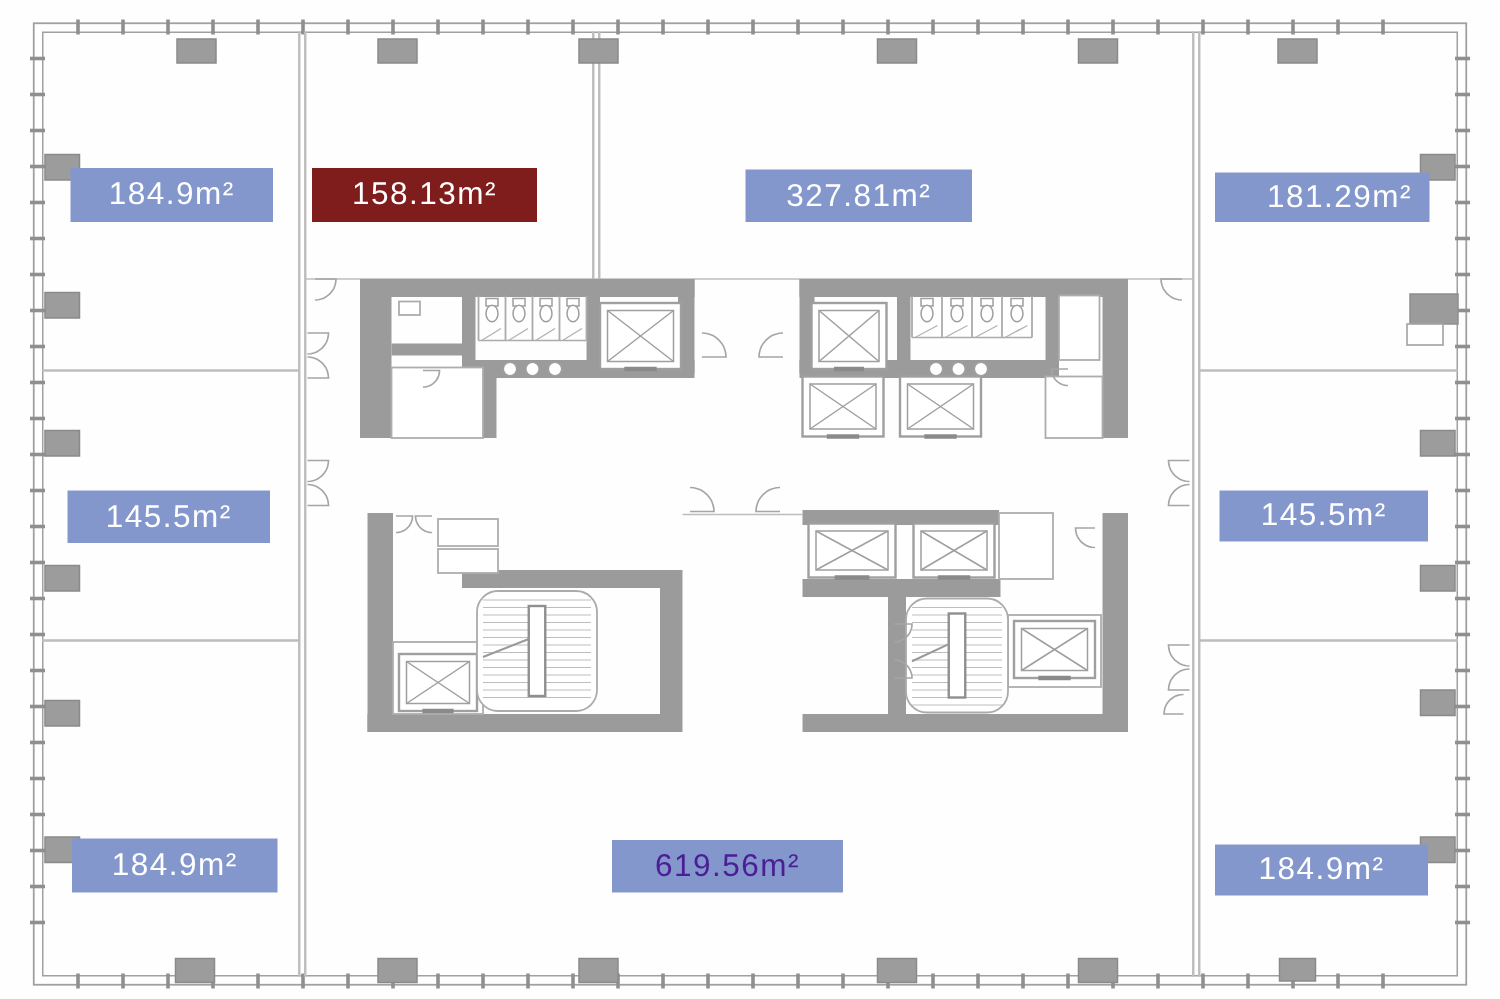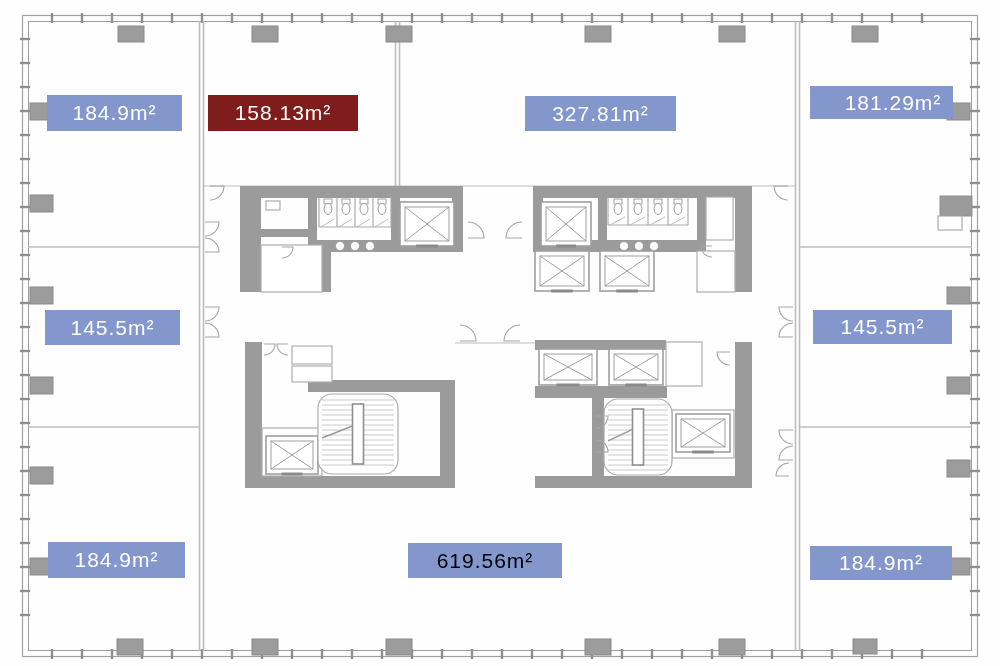--- a/index.html
+++ b/index.html
@@ -12,20 +12,21 @@
   }
   #plan-svg{position:absolute;left:0;top:0;}
   .area-label{
     position:absolute;
     display:flex;align-items:center;justify-content:center;
     color:#ffffff;
     font-size:21px;
     letter-spacing:1px;
     font-weight:400;
     box-sizing:border-box;
+    margin-top:17px;
   }
 </style>
 </head>
 <body>
 
 <div id="canvas">
 
   <svg id="plan-svg" width="1000" height="666" viewBox="0 0 1000 666">
 
     <g>
@@ -418,21 +419,21 @@
       </g>
     <g id="g-shaft">
         <rect x="940" y="196" width="32" height="20" fill="#9b9b9b" stroke="#8f8f8f" stroke-width="1"></rect>
         <rect x="938" y="216" width="24" height="14" fill="#ffffff" stroke="#a5a5a5" stroke-width="1.1"></rect>
       </g>
   </svg>
 
   <div id="labels-layer">
       <div class="area-label" style="left: 47px; top: 95px; width: 135px; height: 36px; background: rgb(131, 151, 205); color: rgb(255, 255, 255);">184.9m²</div>
       <div class="area-label" style="left: 208px; top: 95px; width: 150px; height: 36px; background: #7f1d1d; color: rgb(255, 255, 255);">158.13m²</div>
-      <div class="area-label" style="left: 525px; top: 96px; width: 151px; height: 35px; background: rgb(131, 151, 205); color: rgb(255, 255, 255);">327.81m²</div>
-      <div class="area-label" style="left: 810px; top: 86px; width: 143px; height: 33px; background: rgb(131, 151, 205); color: rgb(255, 255, 255); padding-left: 23px;">181.29m²</div>
+      <div class="area-label" style="left: 497px; top: 96px; width: 151px; height: 35px; background: rgb(131, 151, 205); color: rgb(255, 255, 255);">327.81m²</div>
+      <div class="area-label" style="left: 810px; top: 98px; width: 143px; height: 33px; background: rgb(131, 151, 205); color: rgb(255, 255, 255); padding-left: 23px;">181.29m²</div>
       <div class="area-label" style="left: 45px; top: 310px; width: 135px; height: 35px; background: rgb(131, 151, 205); color: rgb(255, 255, 255);">145.5m²</div>
       <div class="area-label" style="left: 813px; top: 310px; width: 139px; height: 34px; background: rgb(131, 151, 205); color: rgb(255, 255, 255);">145.5m²</div>
       <div class="area-label" style="left: 48px; top: 542px; width: 137px; height: 36px; background: rgb(131, 151, 205); color: rgb(255, 255, 255);">184.9m²</div>
-      <div class="area-label" style="left: 408px; top: 543px; width: 154px; height: 35px; background: rgb(131, 151, 205); color: #000000;">619.56m²</div>
+      <div class="area-label" style="left: 408px; top: 543px; width: 154px; height: 35px; background: rgb(131, 151, 205); color: #4c1d95;">619.56m²</div>
       <div class="area-label" style="left: 810px; top: 546px; width: 142px; height: 34px; background: rgb(131, 151, 205); color: rgb(255, 255, 255);">184.9m²</div>
     </div>
 </div>
 
 </body></html>

